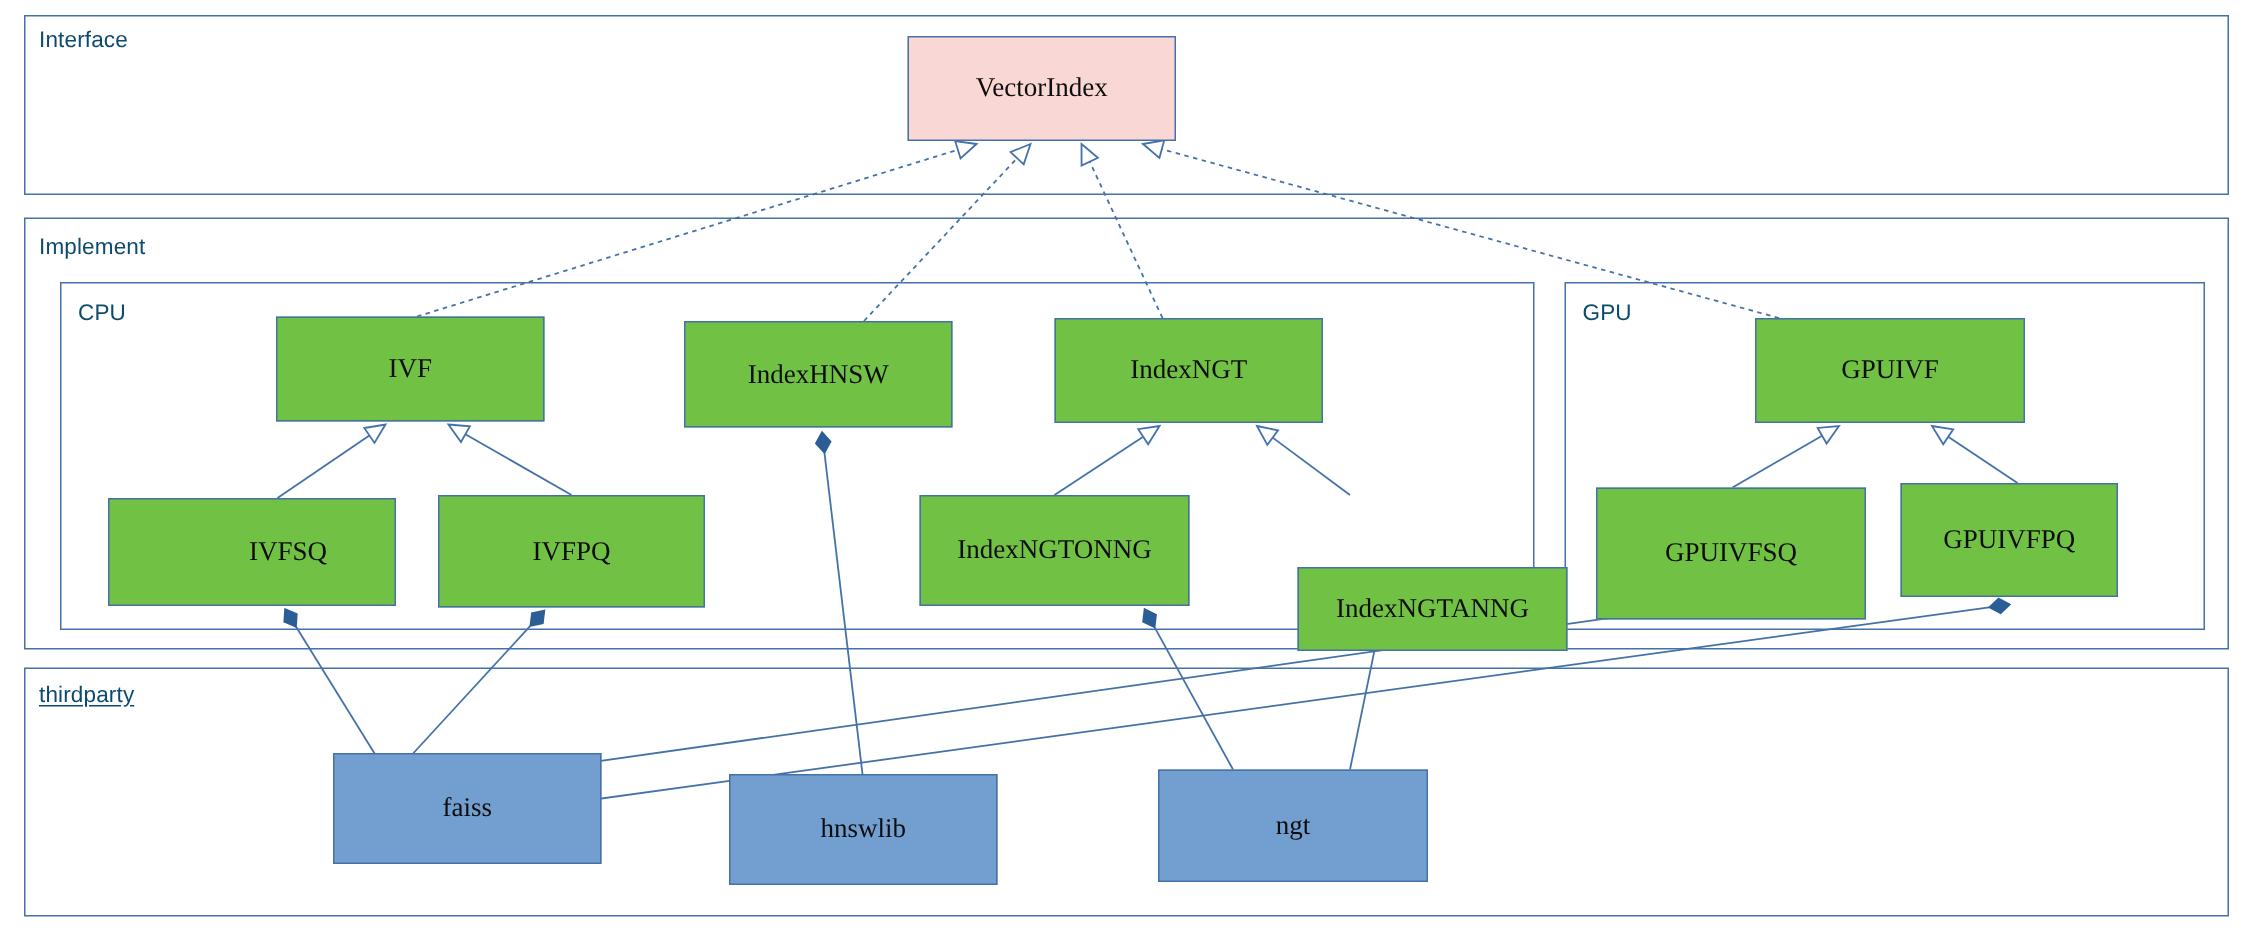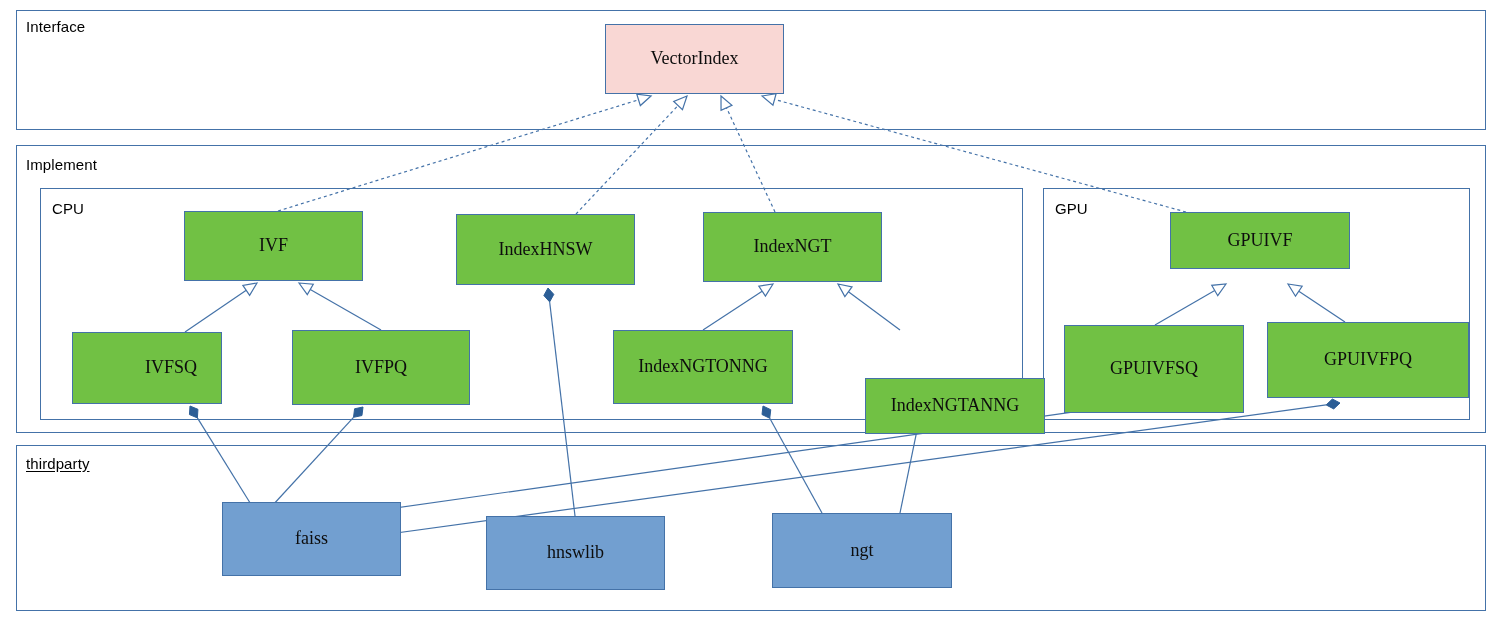--- a/index.html
+++ b/index.html
@@ -25,21 +25,21 @@
   .panel {
     position: absolute;
     border: 1px solid #4472A8;
     background: transparent;
     box-sizing: border-box;
   }
   .panel-label {
     position: absolute;
     font-family: "Liberation Sans", sans-serif;
     font-size: 15px;
-    color: #000000;
+    color: #0c4a6e;
     white-space: nowrap;
     letter-spacing: .1px;
   }
   .panel-label.misspelled {
     text-decoration: underline;
     text-decoration-color: #d62020;
     text-decoration-style: wavy;
     text-decoration-thickness: 1px;
     text-underline-offset: 2px;
   }
@@ -154,39 +154,39 @@
       </div>
       <div class="node green" style="left: 184px; top: 211px; width: 179px; height: 70px;">
         <span>IVF</span>
       </div>
       <div class="node green" style="left: 456px; top: 214px; width: 179px; height: 71px;">
         <span>IndexHNSW</span>
       </div>
       <div class="node green" style="left: 703px; top: 212px; width: 179px; height: 70px;">
         <span>IndexNGT</span>
       </div>
-      <div class="node green" style="left: 1170px; top: 212px; width: 180px; height: 57px;">
+      <div class="node green" style="left: 1170px; top: 212px; width: 180px; height: 70px;">
         <span>GPUIVF</span>
       </div>
-      <div class="node green" style="left: 72px; top: 332px; width: 150px; height: 72px; padding-left: 48px;">
+      <div class="node green" style="left: 72px; top: 332px; width: 192px; height: 72px; padding-left: 48px;">
         <span>IVFSQ</span>
       </div>
       <div class="node green" style="left: 292px; top: 330px; width: 178px; height: 75px;">
         <span>IVFPQ</span>
       </div>
       <div class="node green" style="left: 613px; top: 330px; width: 180px; height: 74px;">
         <span>IndexNGTONNG</span>
       </div>
       <div class="node green" style="left: 865px; top: 330px; width: 180px; height: 56px; margin-top: 48px;">
         <span>IndexNGTANNG</span>
       </div>
       <div class="node green" style="left: 1064px; top: 325px; width: 180px; height: 88px;">
         <span>GPUIVFSQ</span>
       </div>
-      <div class="node green" style="left: 1267px; top: 322px; width: 202px; height: 76px;">
+      <div class="node green" style="left: 1267px; top: 322px; width: 145px; height: 76px;">
         <span>GPUIVFPQ</span>
       </div>
       <div class="node blue" style="left: 188px; top: 502px; width: 179px; height: 74px; margin-left: 34px;">
         <span>faiss</span>
       </div>
       <div class="node blue" style="left: 486px; top: 516px; width: 179px; height: 74px;">
         <span>hnswlib</span>
       </div>
       <div class="node blue" style="left: 772px; top: 513px; width: 180px; height: 75px;">
         <span>ngt</span>

